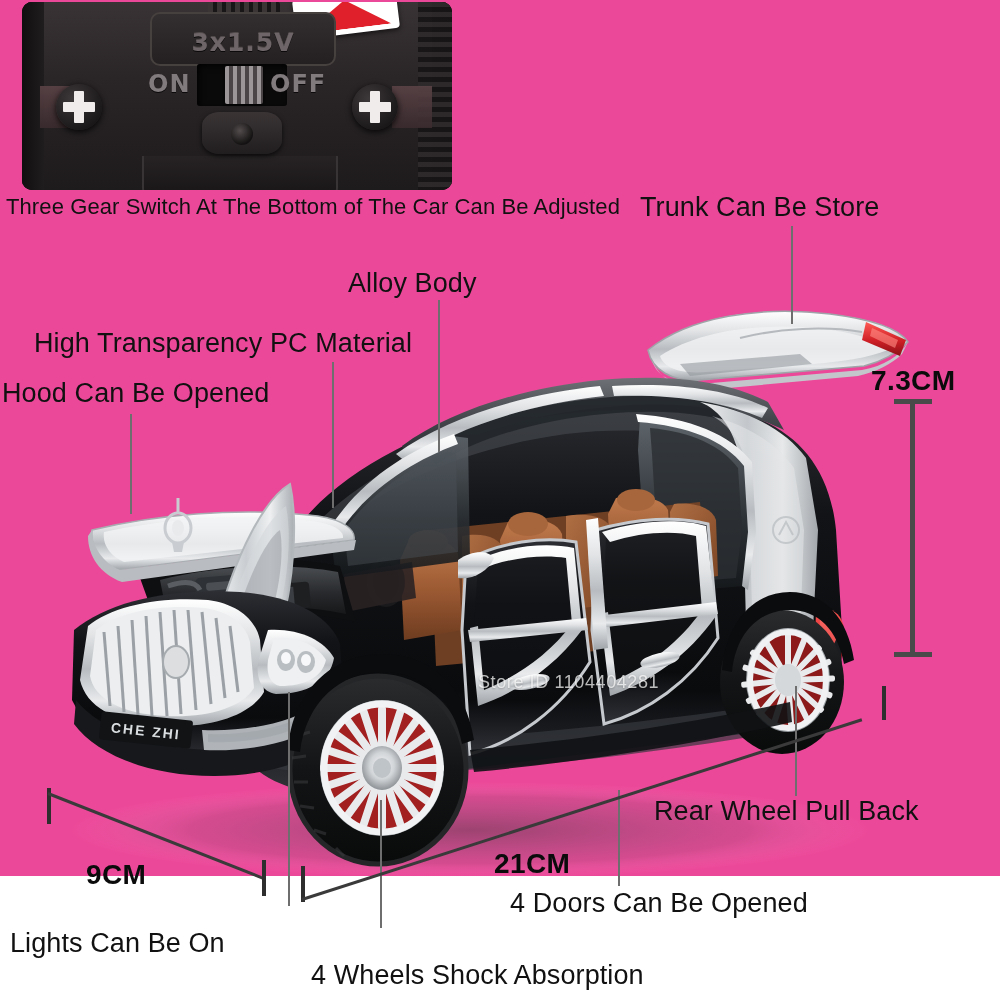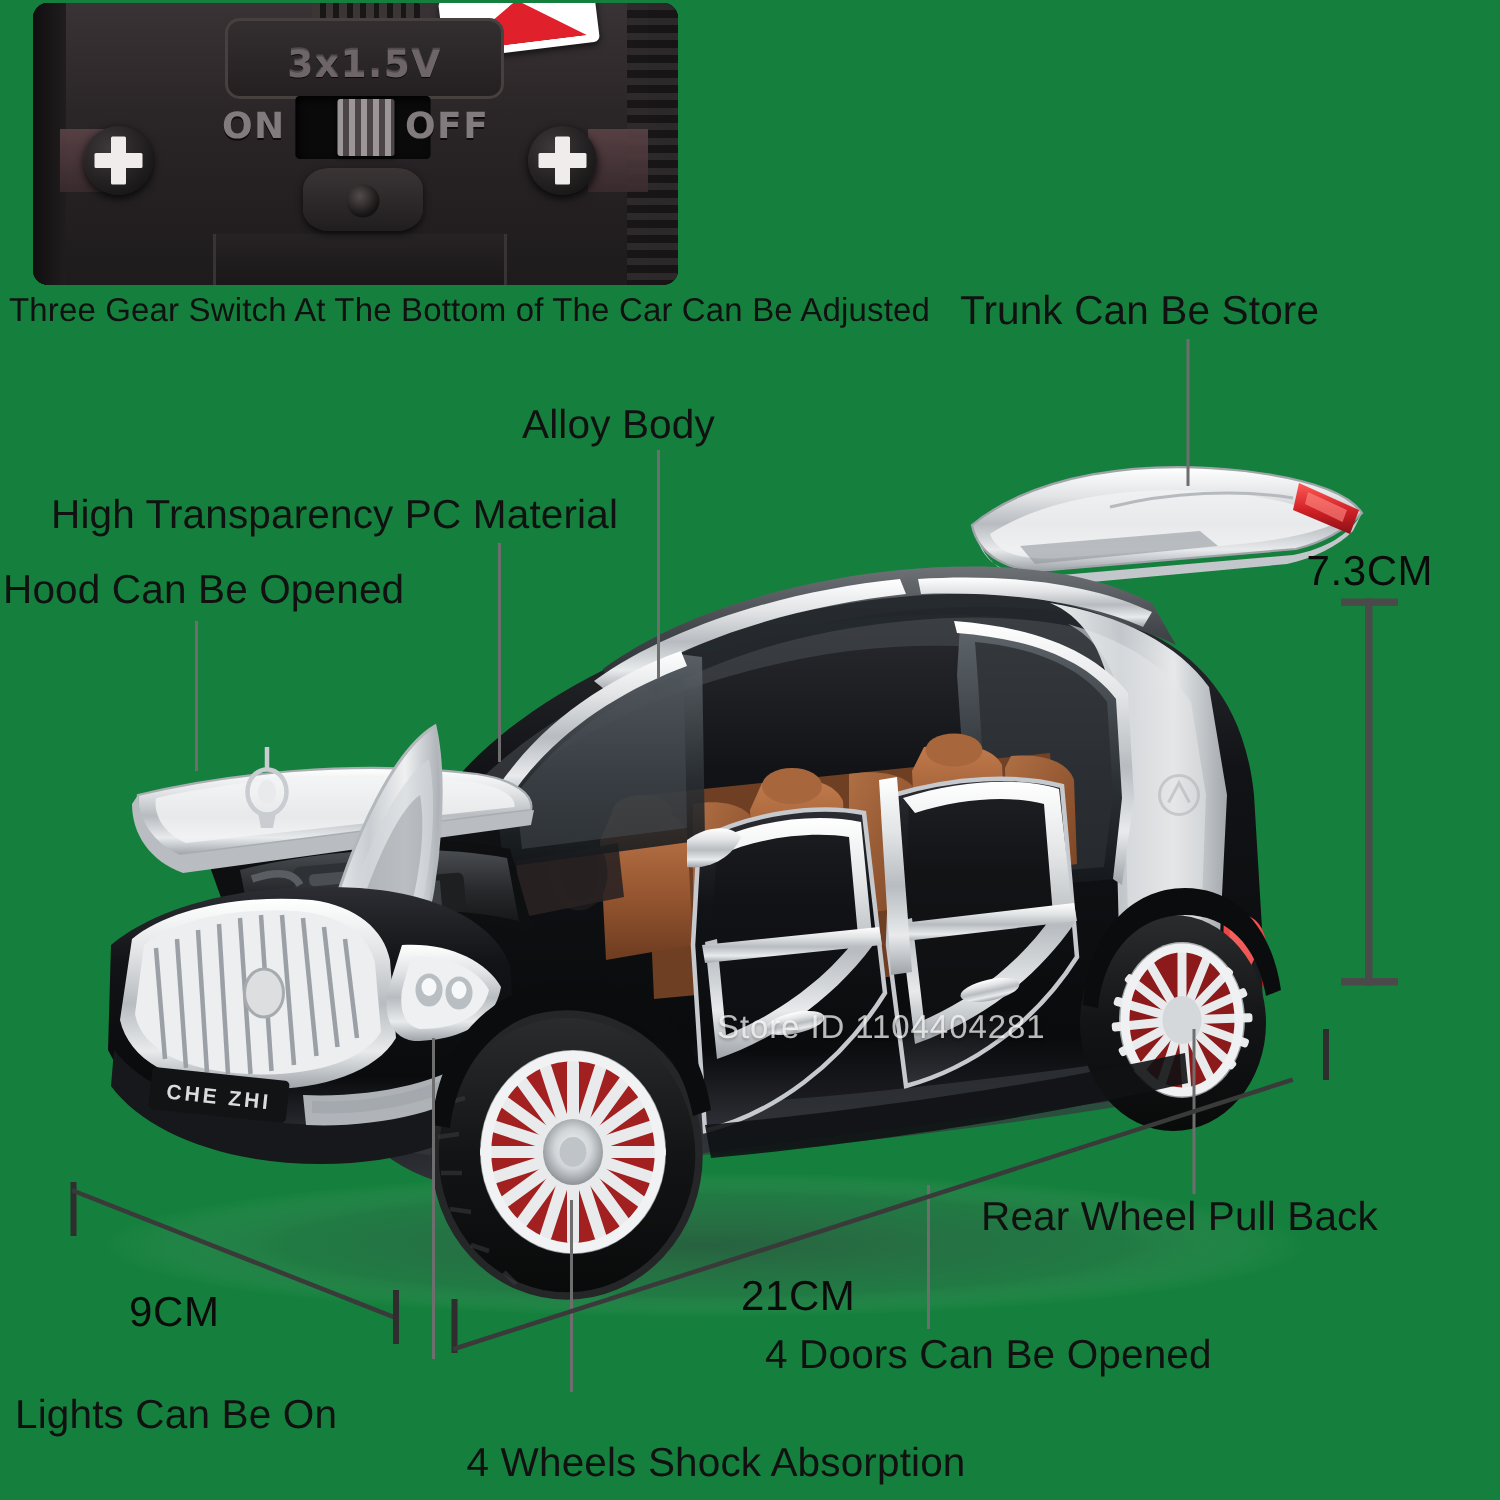--- a/index.html
+++ b/index.html
@@ -5,22 +5,22 @@
 <style>
   * { box-sizing: border-box; margin: 0; padding: 0; }
   html, body {
     width: 1000px; height: 1000px;
     background: #ffffff;
     font-family: "Liberation Sans", sans-serif;
     overflow: hidden;
   }
   #stage {
     position: relative;
-    width: 1000px; height: 1000px;
-    background: #15803d;
+    width: 1000px; height: 876px;
+    background: #ec4899;
   }
 
   
   .label {
     position: absolute;
     color: #111111;
     font-family: "Liberation Sans", sans-serif;
     font-size: 27px;
     line-height: 30px;
     white-space: nowrap;
@@ -28,21 +28,21 @@
   }
   .label.small {
     font-size: 22px;
     line-height: 22px;
     letter-spacing: 0.1px;
   }
   .dim {
     position: absolute;
     color: #0b0b0b;
     font-family: "Liberation Sans", sans-serif;
-    font-weight: normal;
+    font-weight: bold;
     font-size: 28px;
     line-height: 30px;
     white-space: nowrap;
     letter-spacing: 0.4px;
   }
 
   
   .leader {
     position: absolute;
     background: #6e6e6e;
@@ -59,21 +59,21 @@
     height: 3px;
     background: #3a3a3a;
     transform-origin: 0 50%;
   }
 
   
   .watermark {
     position: absolute;
     color: rgba(255,255,255,0.72);
     font-family: "Liberation Sans", sans-serif;
-    font-size: 22px;
+    font-size: 18px;
     letter-spacing: 0.6px;
     white-space: nowrap;
     text-shadow: 0 1px 2px rgba(0,0,0,0.25);
   }
 
   
   #inset {
     position: absolute;
     left: 22px; top: 2px;
     width: 430px; height: 188px;

